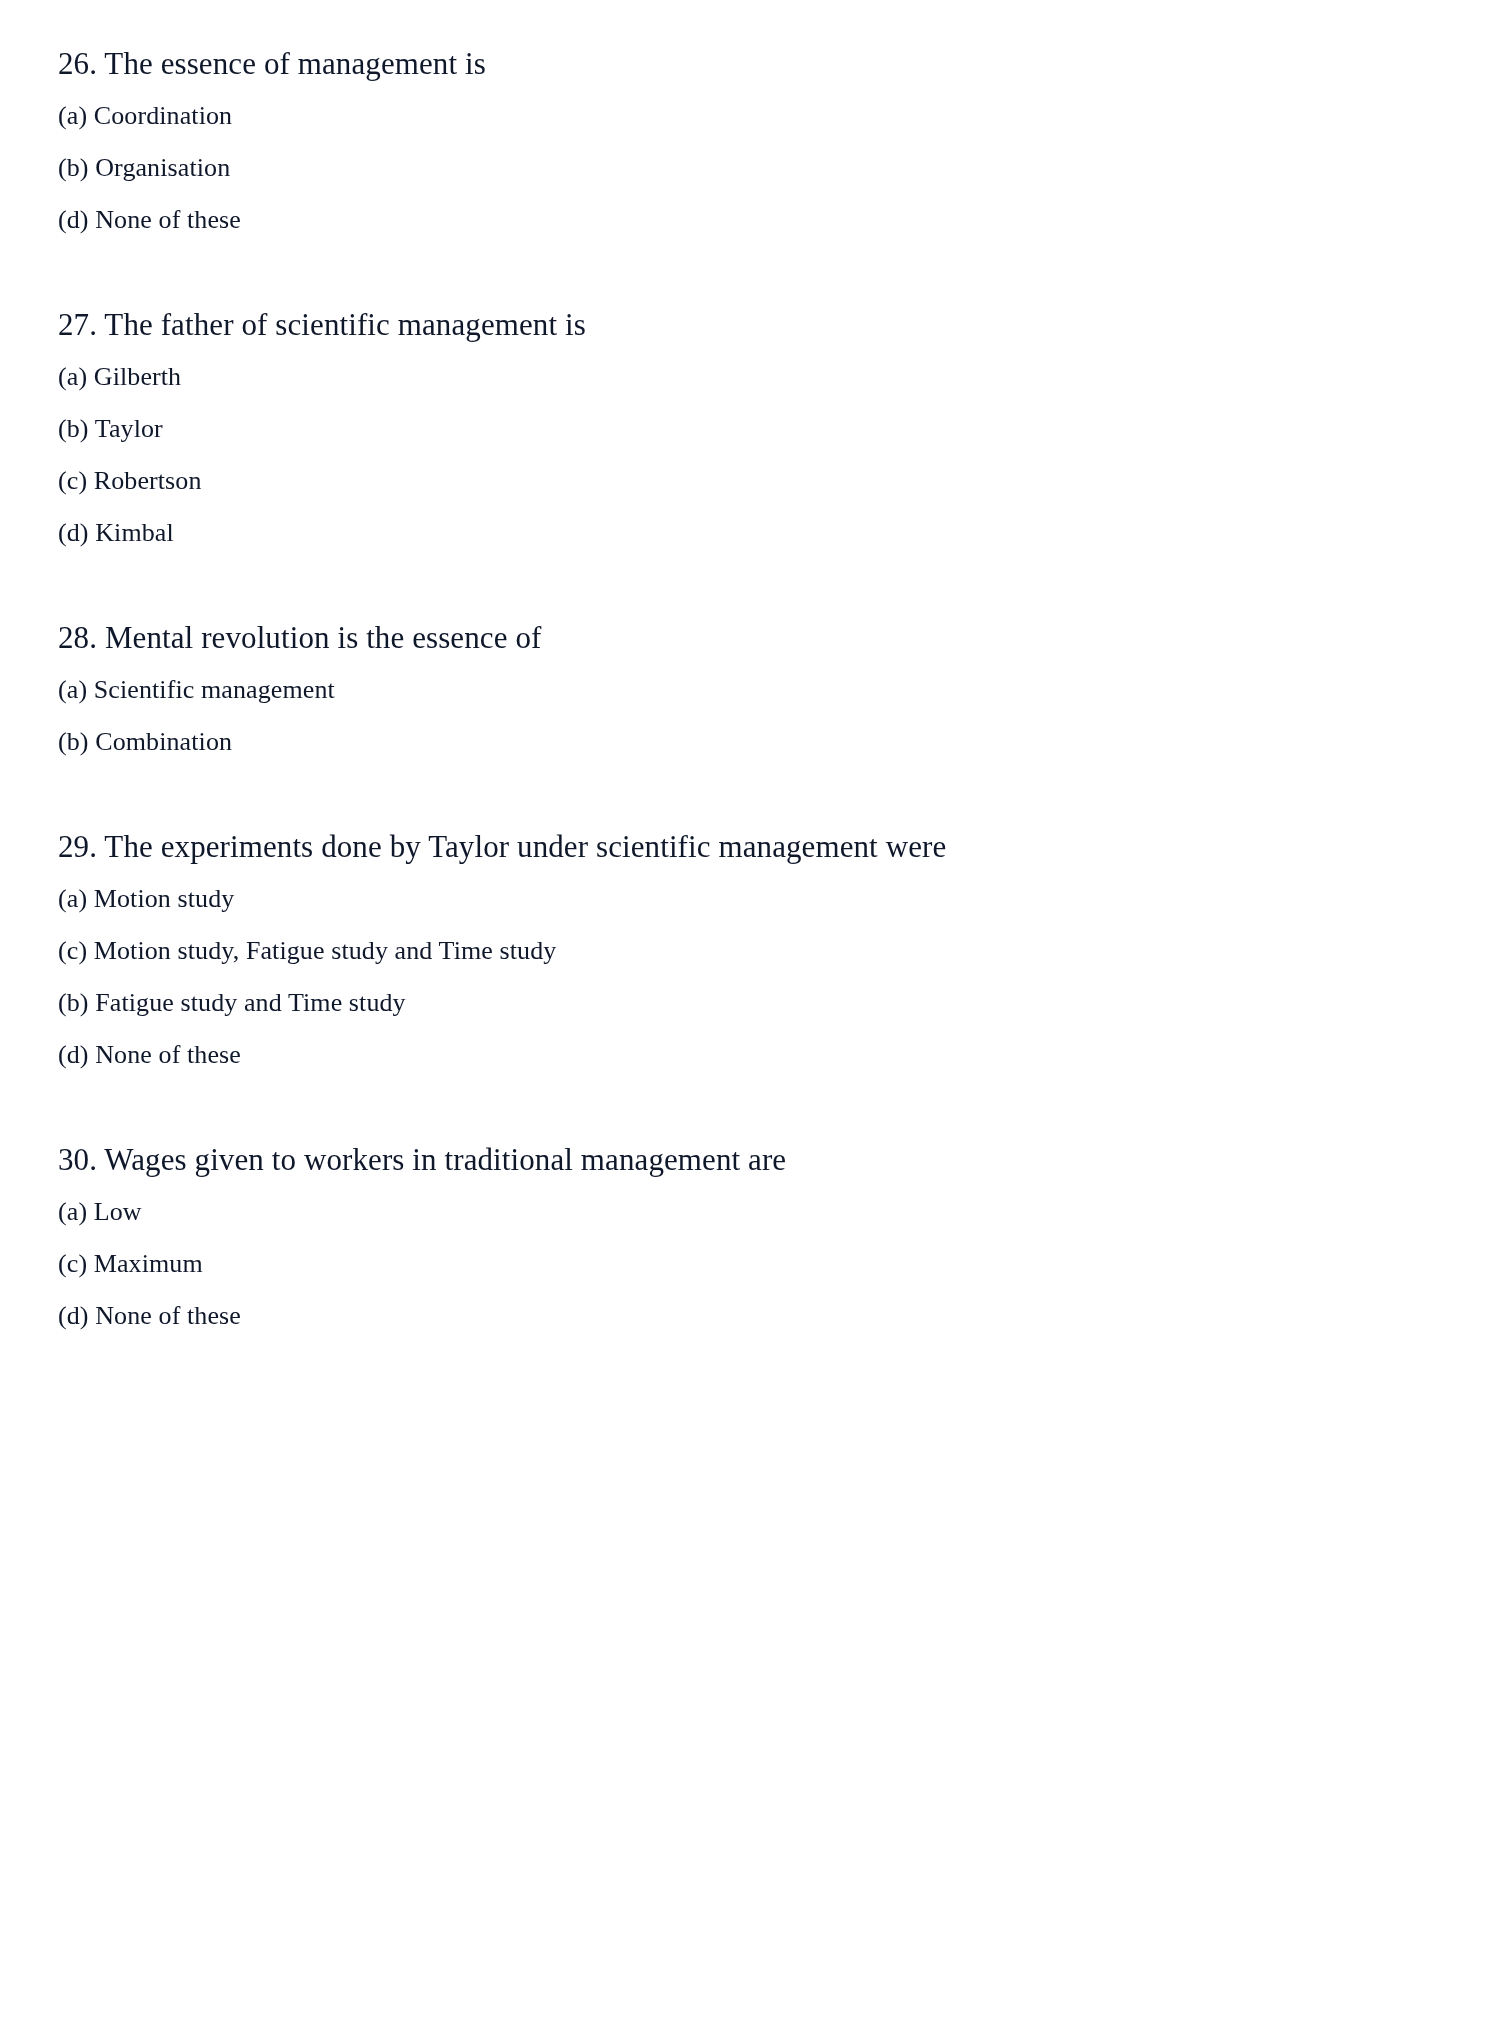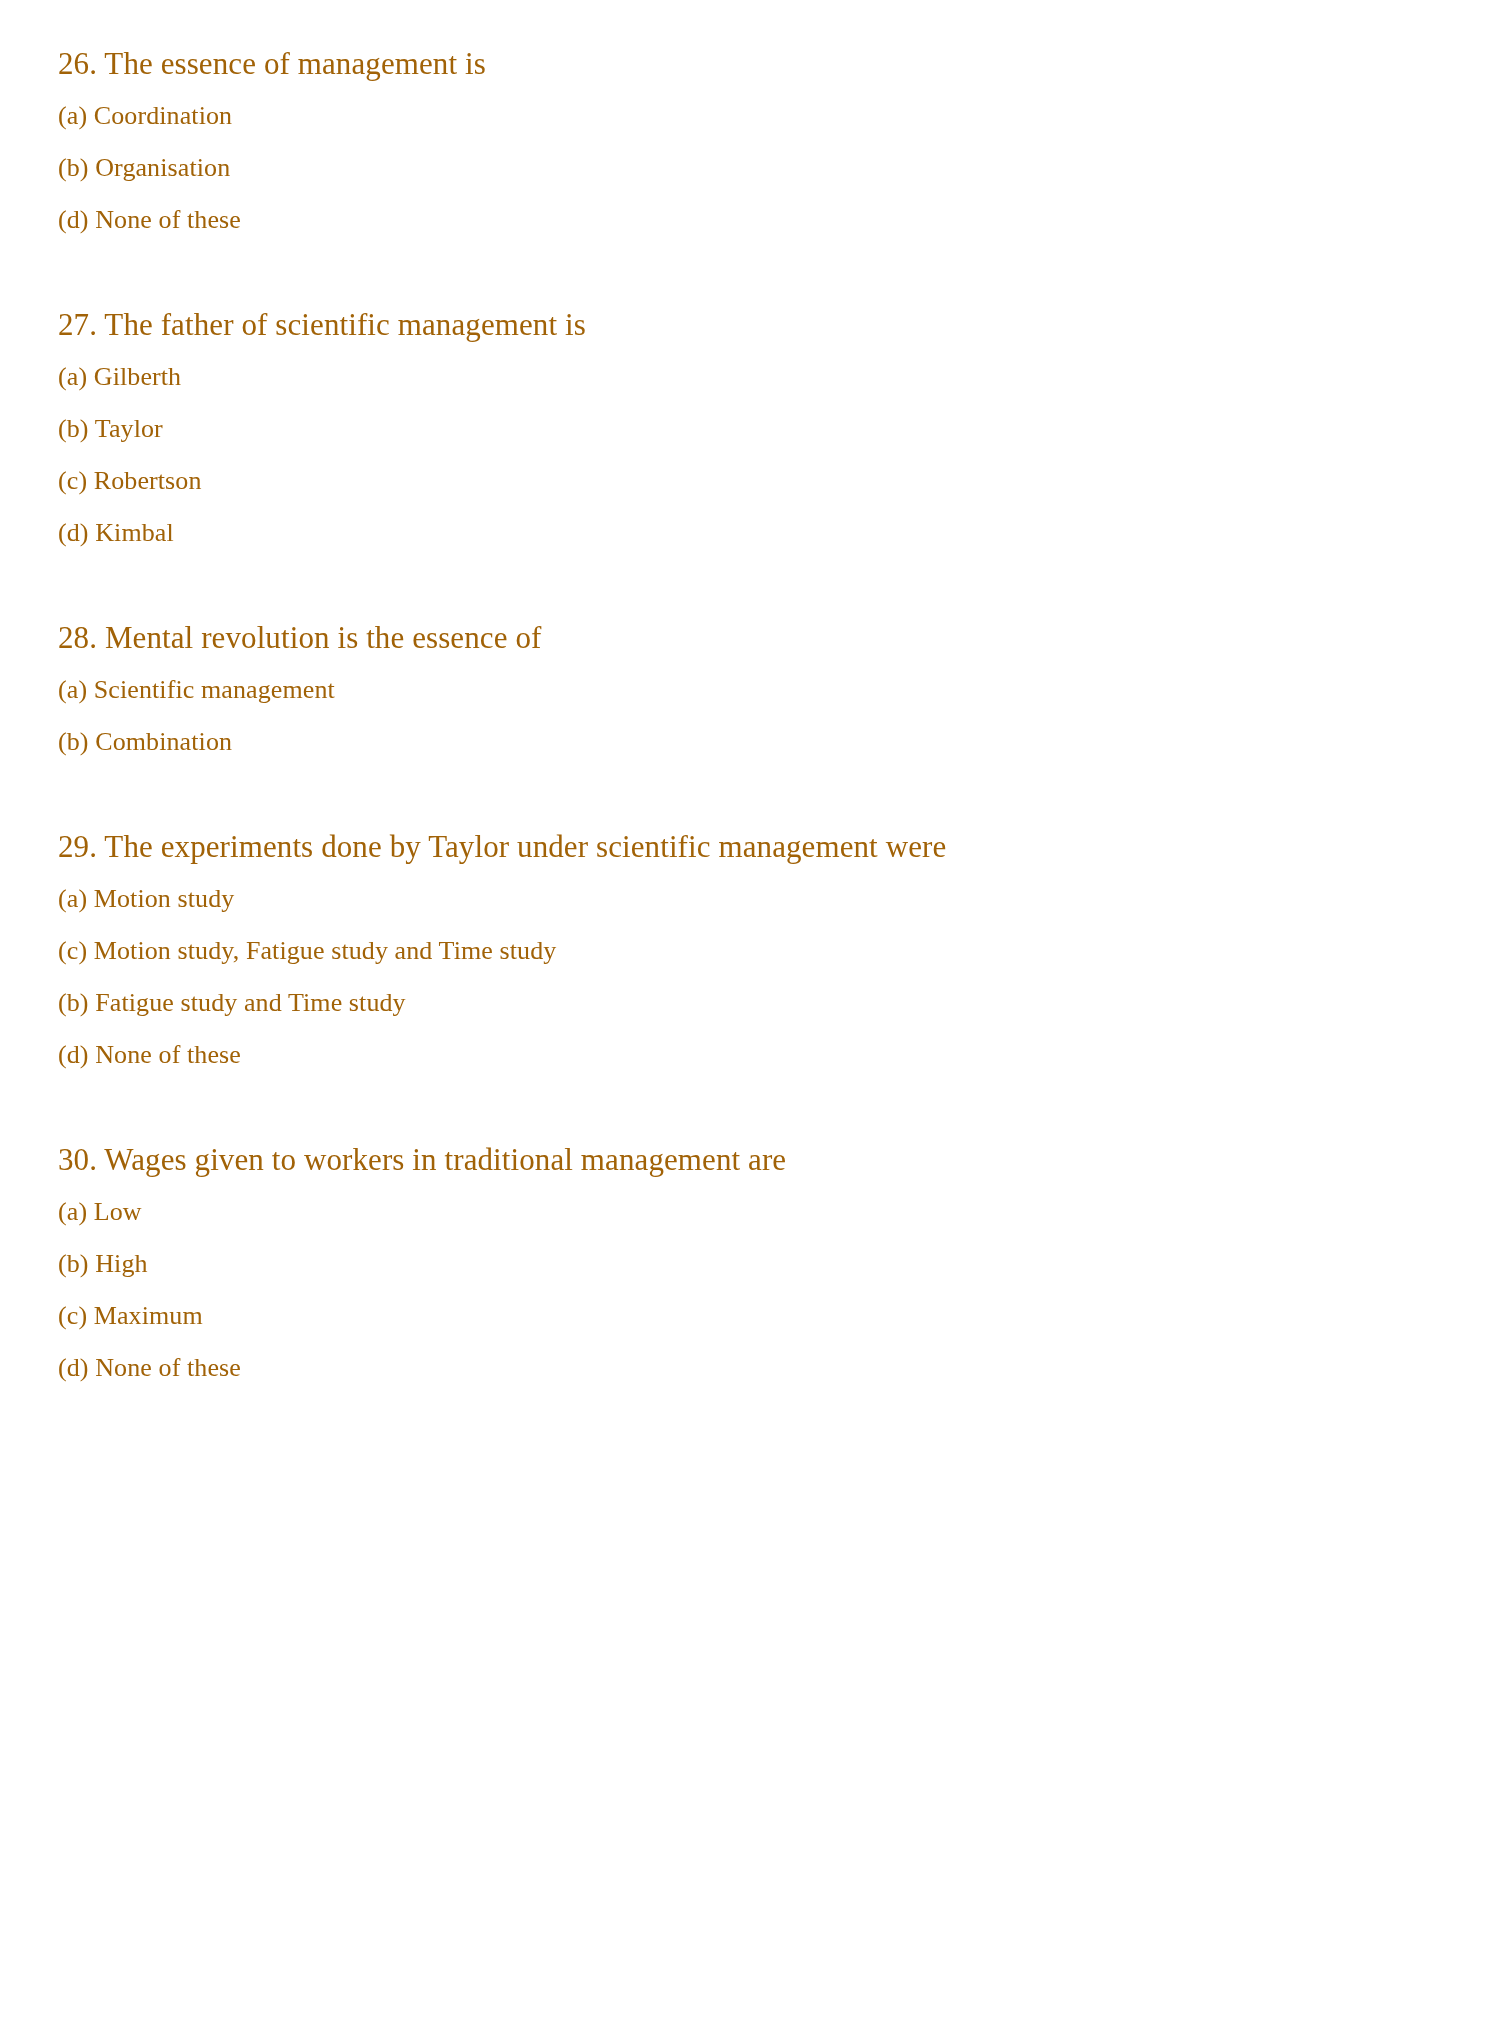--- a/index.html
+++ b/index.html
@@ -7,21 +7,21 @@
     padding: 0;
     background: #ffffff;
   }
   .page {
     position: relative;
     width: 1505px;
     height: 2034px;
     background: #ffffff;
     overflow: hidden;
     font-family: "Liberation Serif", "DejaVu Serif", serif;
-    color: #a16207;
+    color: #0f172a;
   }
   .content {
     position: absolute;
     left: 58px;
     top: 38px;
     width: 1380px;
   }
   .qblock {
     margin-bottom: 53px;
   }
@@ -72,19 +72,18 @@
       <div class="question">29. The experiments done by Taylor under scientific management were</div>
       <div class="option">(a) Motion study</div>
       <div class="option">(c) Motion study, Fatigue study and Time study</div>
       <div class="option">(b) Fatigue study and Time study</div>
       <div class="option">(d) None of these</div>
     </div>
 
     <div class="qblock">
       <div class="question">30. Wages given to workers in traditional management are</div>
       <div class="option">(a) Low</div>
-      <div class="option">(b) High</div>
       <div class="option">(c) Maximum</div>
       <div class="option">(d) None of these</div>
     </div>
 
   </div>
 </div>
 
 </body></html>

